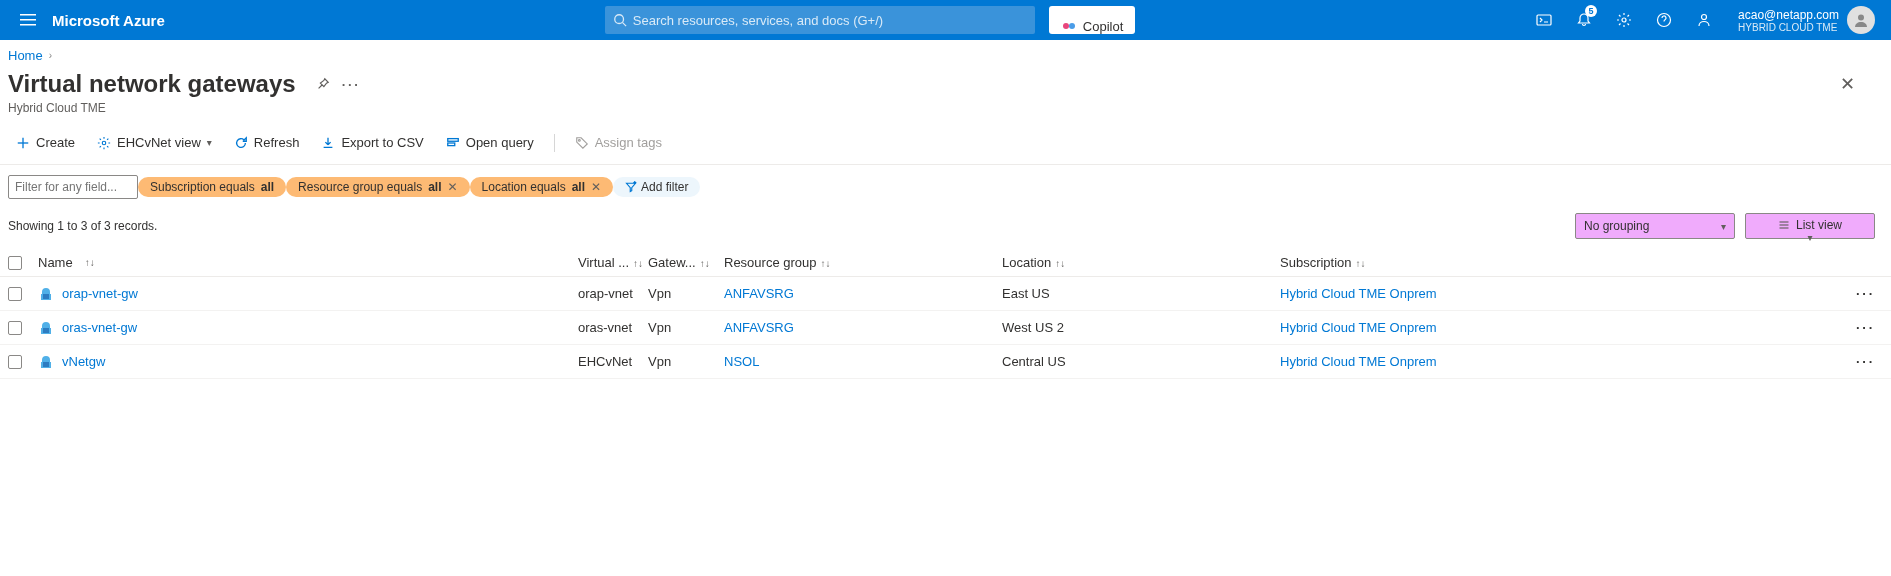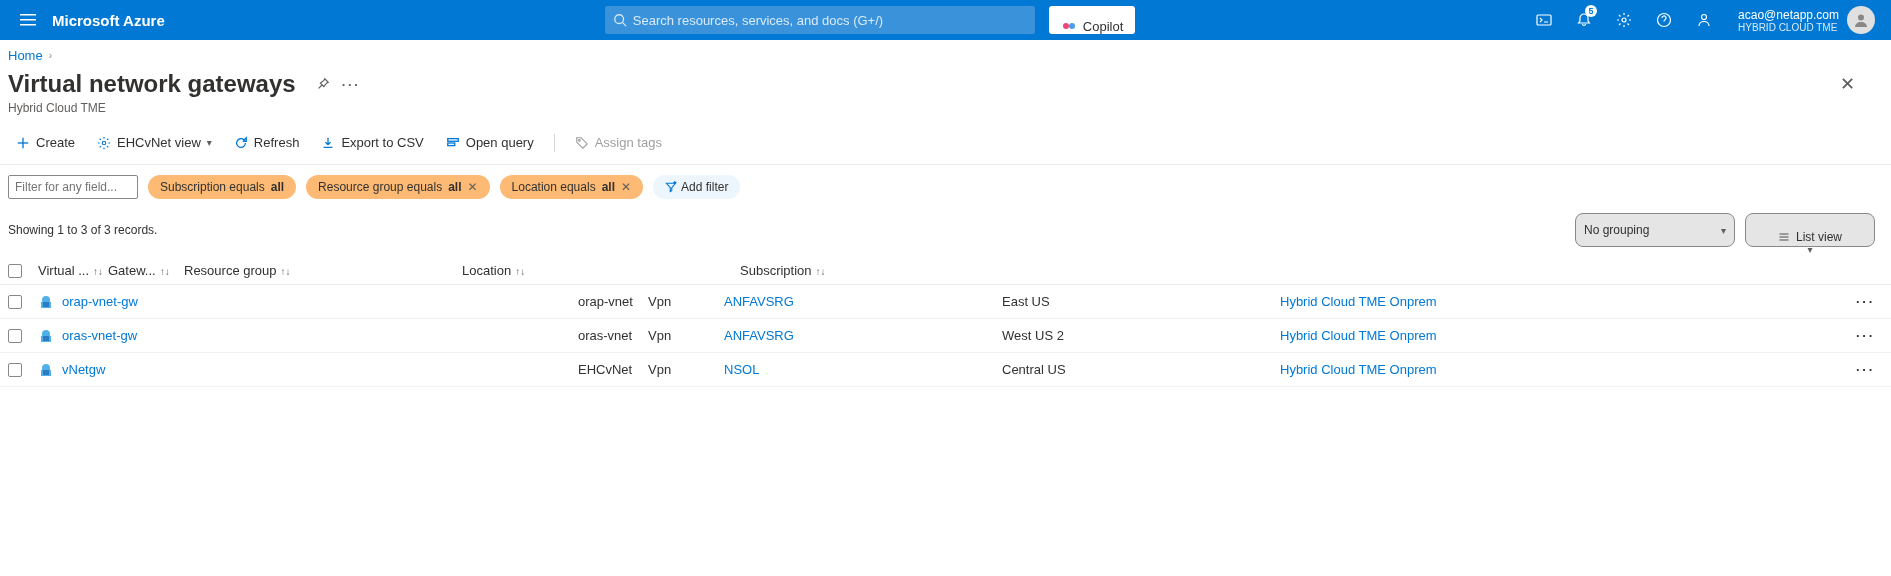--- a/index.html
+++ b/index.html
@@ -38,33 +38,33 @@
 
     
     .command-bar { padding: 6px 16px 10px 8px; display: flex; align-items: center; gap: 6px; border-bottom: 1px solid #edebe9; }
     .cmd-btn { display: flex; align-items: center; gap: 6px; padding: 4px 8px; cursor: pointer; font-size: 13px; border-radius: 2px; }
     .cmd-icon { color: #0078d4; display: inline-flex; }
     .cmd-sep { width: 1px; height: 18px; background: #d6d6d6; margin: 0 6px; }
     .cmd-disabled { color: #a19f9d; }
     .cmd-disabled .cmd-icon { color: #a19f9d; }
 
     
-    .filter-bar { padding: 10px 16px 8px 8px; display: flex; gap: 10px; }
+    .filter-bar { padding: 10px 16px 8px 8px; display: flex; align-items: center; }
     .filter-input { width: 130px; height: 24px; border: 1px solid #8a8886; padding: 0 6px; font-size: 12px; border-radius: 2px; }
     .pill { background: #fdba74; border-radius: 12px; padding: 3px 12px; font-size: 12px; display: flex; align-items: center; gap: 6px; cursor: pointer; }
     .pill b { font-weight: 600; }
     .pill-close { color: #605e5c; font-size: 12px; cursor: pointer; }
     .add-filter { display: flex; align-items: center; gap: 4px; padding: 3px 12px; font-size: 12px; cursor: pointer; background: #edf6fc; border-radius: 12px; }
     .add-filter-icon { color: #0078d4; }
 
     
     .count-row { padding: 6px 16px 10px 8px; display: flex; align-items: center; }
     .count-text { font-size: 12px; color: #323130; }
     .view-controls { margin-left: auto; display: flex; gap: 10px; }
-    .dropdown { border: 1px solid #8a8886; height: 26px; display: flex; align-items: center; padding: 16px 8px; font-size: 12px; background: #e5e5e5; cursor: pointer; width: 160px; justify-content: space-between; border-radius: 8px; }
+    .dropdown { border: 1px solid #8a8886; height: 26px; display: flex; align-items: center; padding: 4px 8px; font-size: 12px; background: #f0abfc; cursor: pointer; width: 160px; justify-content: space-between; border-radius: 2px; }
     .dropdown-last { width: 130px; flex-direction: column; }
     .chevron { font-size: 10px; color: #605e5c; }
 
     
     .table { width: 100%; }
     .thead { display: flex; align-items: center; border-bottom: 1px solid #edebe9; padding: 6px 16px 6px 8px; font-size: 13px; color: #323130; font-weight: 400; }
     .trow { display: flex; align-items: center; border-bottom: 1px solid #f3f2f1; padding: 4px 16px 4px 8px; font-size: 13px; height: 34px; }
     .col-check { width: 30px; display: flex; align-items: center; }
     .col-name { width: 540px; display: flex; align-items: center; gap: 8px; }
     .col-vnet { width: 70px; }
@@ -282,20 +282,24 @@
       <span class="chevron">▾</span>
     </div>
   </div>
 </div>
 
 <div class="table">
   <div class="thead">
     <div class="col-check">
         <div class="checkbox"></div>
       </div>
+    <div class="col-name">
+        <span class="th-label">Name</span>
+        <span class="th-sort">↑↓</span>
+      </div>
     <div class="col-vnet"><span class="th-label">Virtual ...</span><span class="th-sort">↑↓</span></div>
     <div class="col-gwtype"><span class="th-label">Gatew...</span><span class="th-sort">↑↓</span></div>
     <div class="col-rg"><span class="th-label">Resource group</span><span class="th-sort">↑↓</span></div>
     <div class="col-loc"><span class="th-label">Location</span><span class="th-sort">↑↓</span></div>
     <div class="col-sub"><span class="th-label">Subscription</span><span class="th-sort">↑↓</span></div>
   </div>
 
   <div class="trow">
     <div class="col-check">
         <div class="checkbox"></div>

